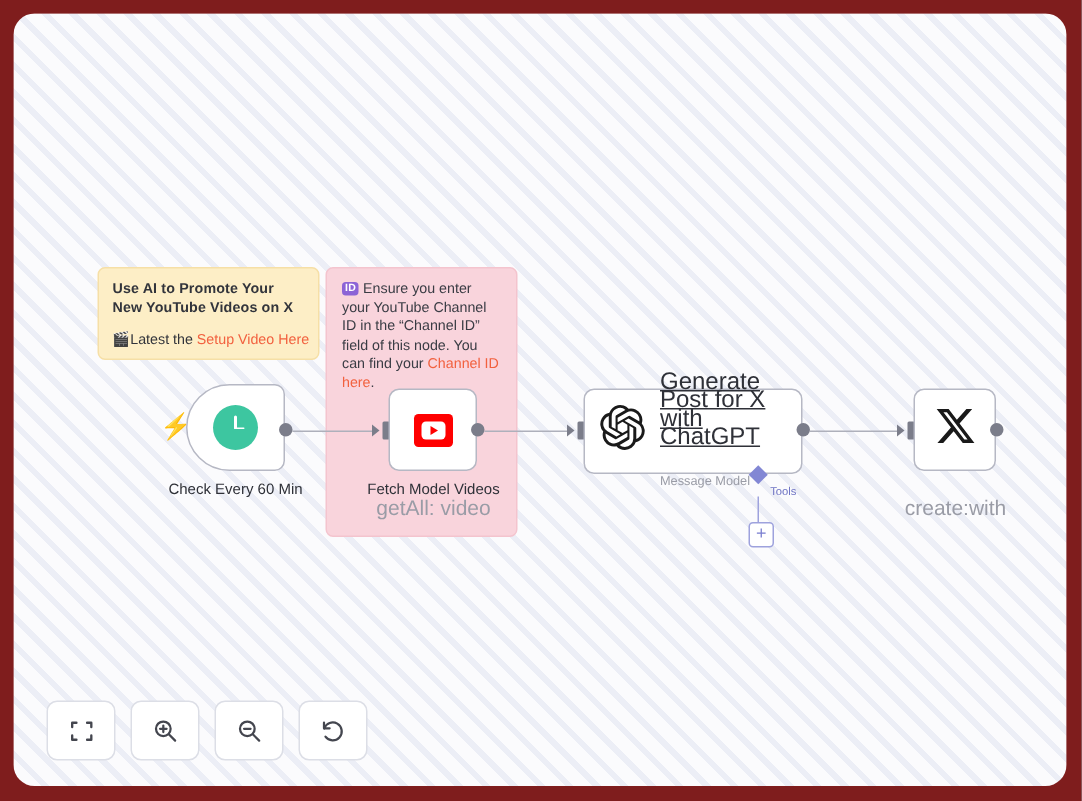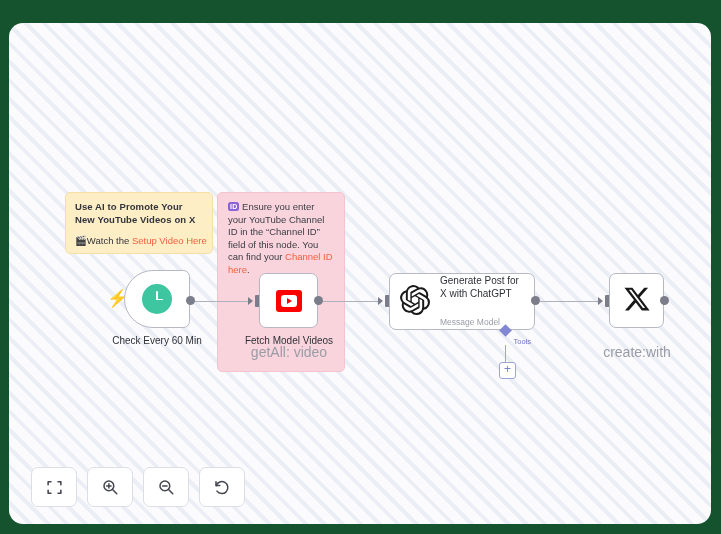--- a/index.html
+++ b/index.html
@@ -3,22 +3,22 @@
 <meta charset="utf-8">
 <style>
   html,body{margin:0;padding:0;}
   body{
     width:721px;height:534px;overflow:hidden;
     background:#3b2630;
     font-family:"Liberation Sans", sans-serif;
   }
   #frame{
     position:absolute;inset:0;
-    background:#14532d;
-    padding:23px 10px 10px 9px;
+    background:#7f1d1d;
+    padding:9px 10px 10px 9px;
     box-sizing:border-box;
   }
   #canvas{
     position:relative;width:100%;height:100%;
     border-radius:14px;overflow:hidden;
     background-color:#fbfbfd;
     background-image:repeating-linear-gradient(
       45deg,
       #eceef6 0px, #eceef6 4px,
       #fbfbfd 4px, #fbfbfd 13px
@@ -111,21 +111,21 @@
     border-left:5px solid #ff0000;
     border-top:3.2px solid transparent;border-bottom:3.2px solid transparent;
   }
 
   
   #node-gpt{
     left:380px;top:250px;width:146px;height:57px;border-radius:7px;
     display:flex;align-items:center;padding:0 10px;
   }
   #node-gpt .gpt-txt{margin-left:10px;}
-  #node-gpt .t1{font-size:10px;color:#2f3138;line-height:12.4px;}
+  #node-gpt .t1{font-size:16px;color:#2f3138;line-height:12.4px;text-decoration:underline;}
   #node-gpt .t2{font-size:8.5px;color:#9a9ca6;line-height:12px;margin-top:16px;}
 
   
   #node-x{
     left:600px;top:250px;width:55px;height:55px;border-radius:7px;
     display:flex;align-items:center;justify-content:center;
   }
 
   
   .port{
@@ -171,21 +171,21 @@
   .tbtn svg{display:block;}
 </style>
 </head>
 <body>
 
 <div id="frame">
   <div id="canvas">
 
     <div class="note" id="note-yellow">
       <div class="ttl">Use AI to Promote Your New YouTube Videos on X</div>
-      <div class="sub"><span class="clap">🎬</span><span>Watch the </span><span class="lnk">Setup Video Here</span></div>
+      <div class="sub"><span class="clap">🎬</span><span>Latest the </span><span class="lnk">Setup Video Here</span></div>
     </div>
 
     <div class="note" id="note-pink">
       <div class="body"><span class="idb">ID</span> <span>Ensure you enter your YouTube Channel ID in the “Channel ID” field of this node. You can find your </span><span class="lnk">Channel ID here</span><span>.</span></div>
     </div>
 
     <div class="edge" style="left:186px;top:277.5px;width:56px;"></div>
     <div class="arrow" style="left:239px;top:274px;"></div>
 
     <div class="edge" style="left:314px;top:277.5px;width:56px;"></div>

